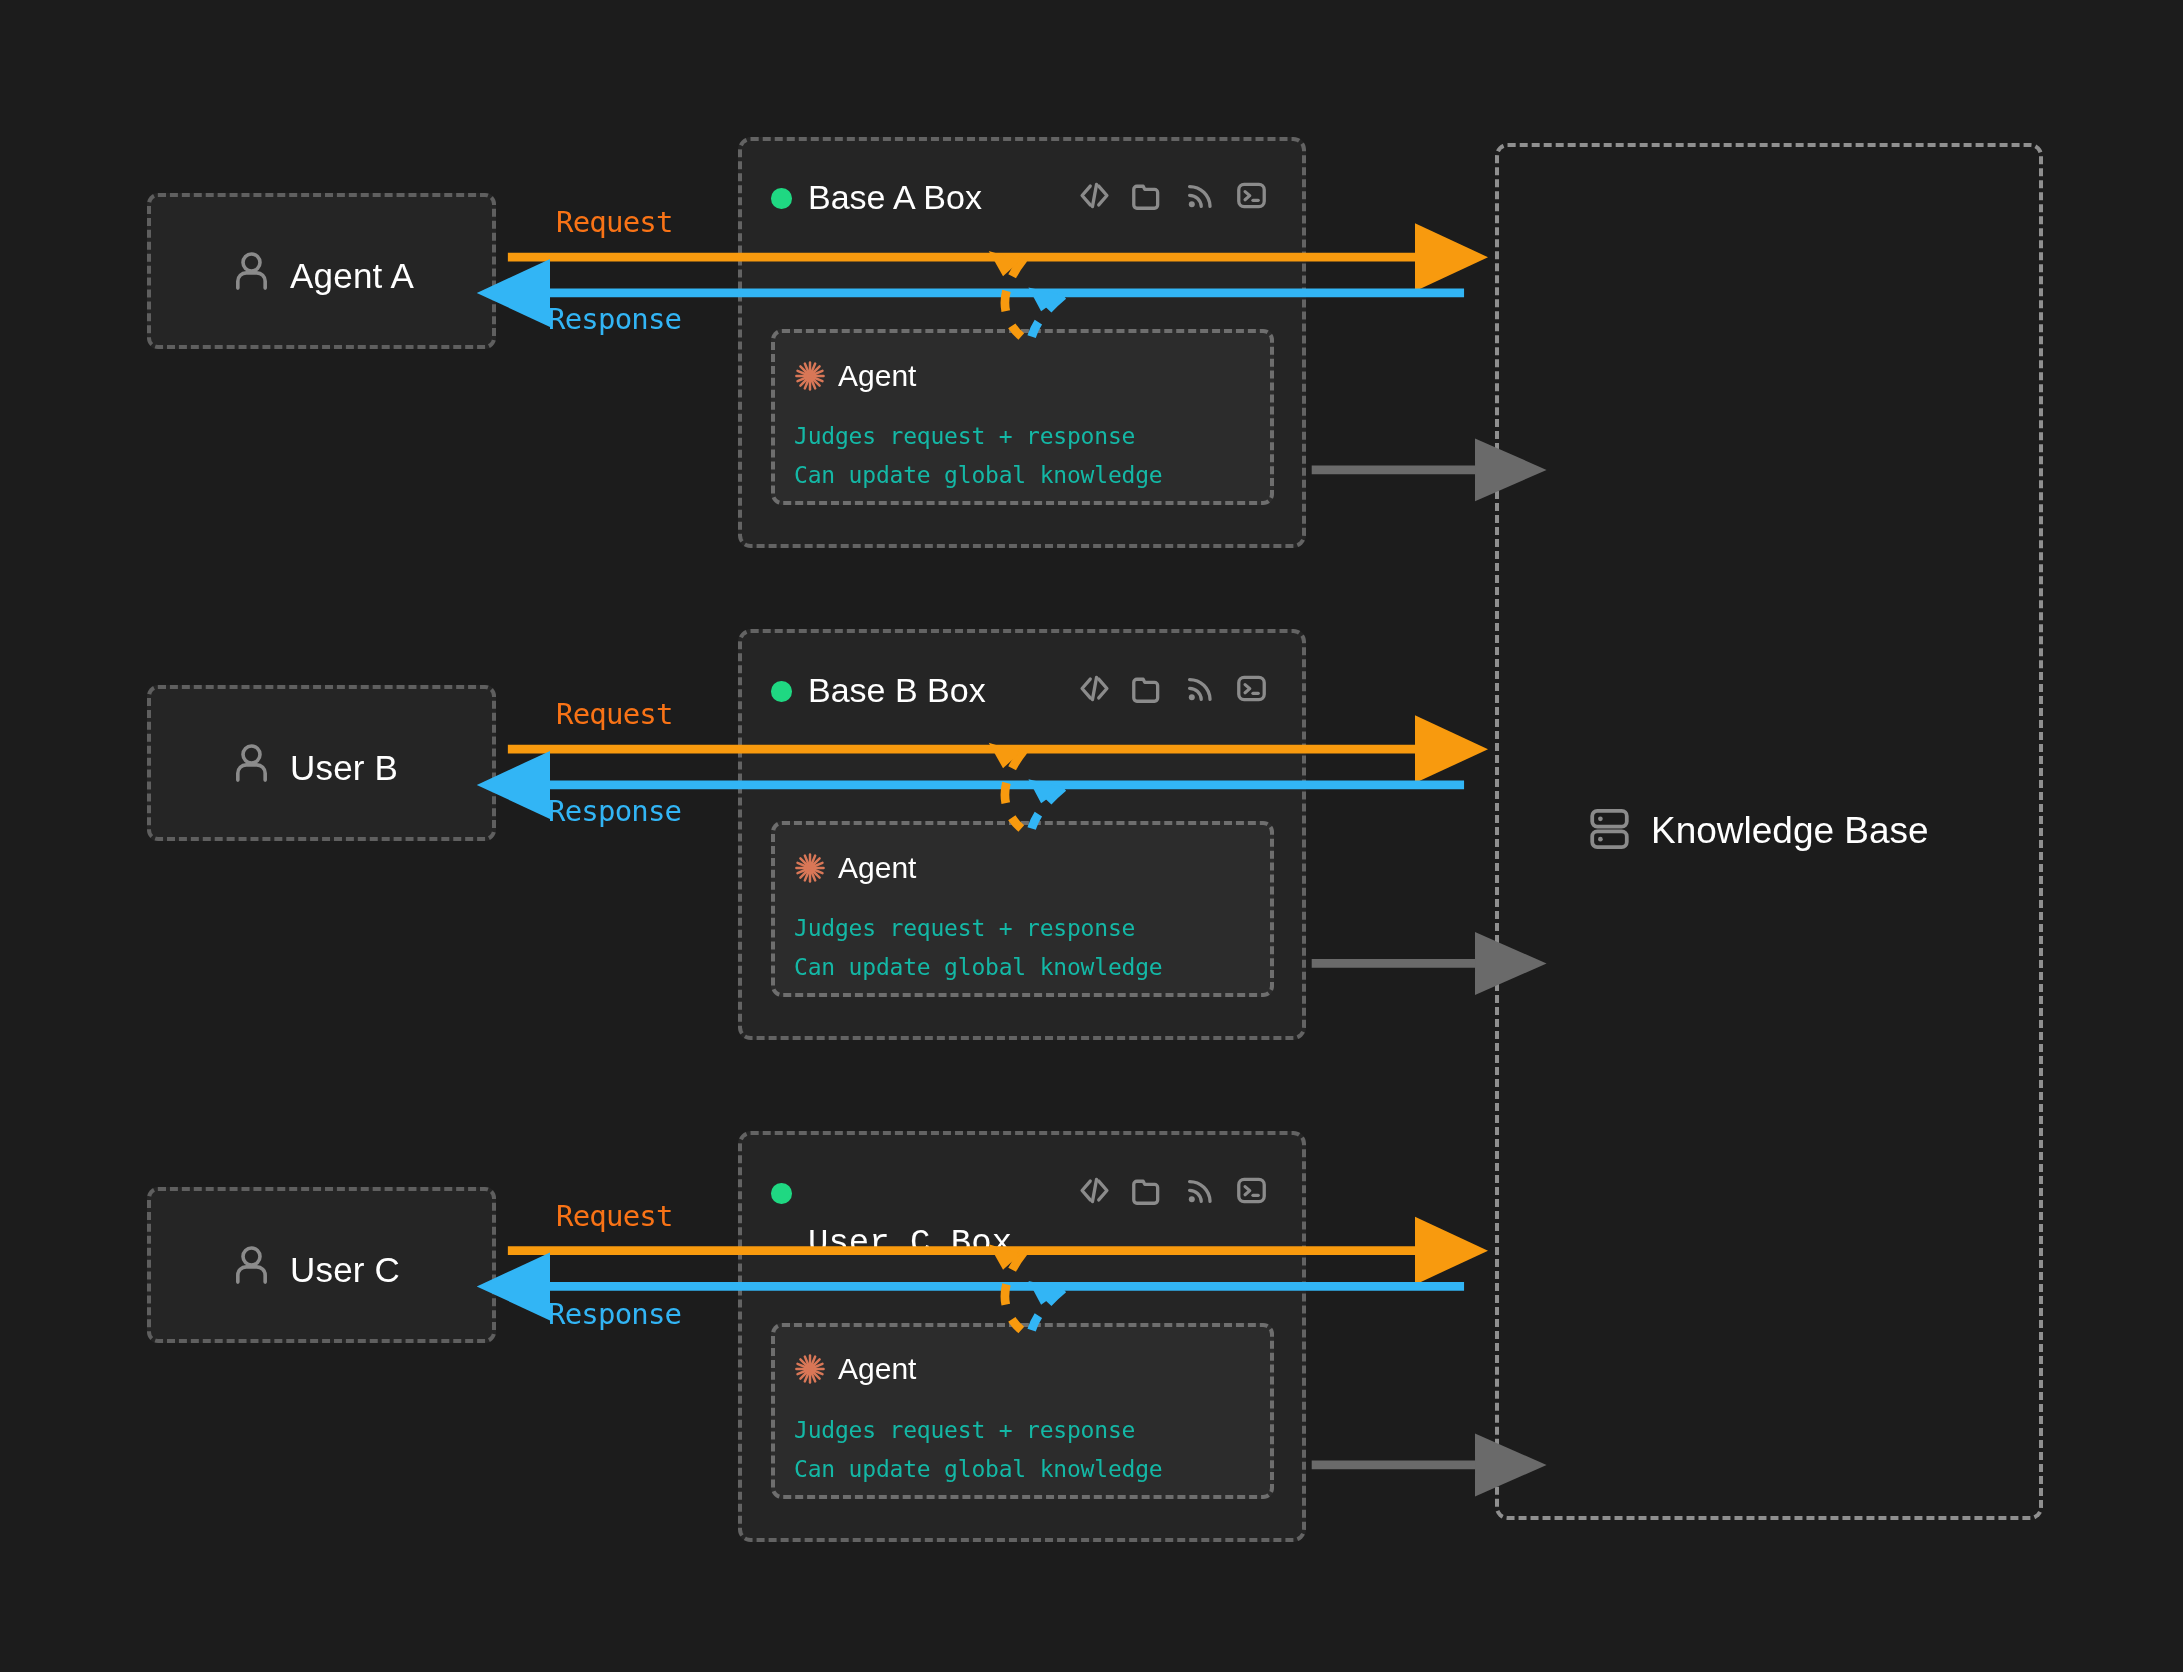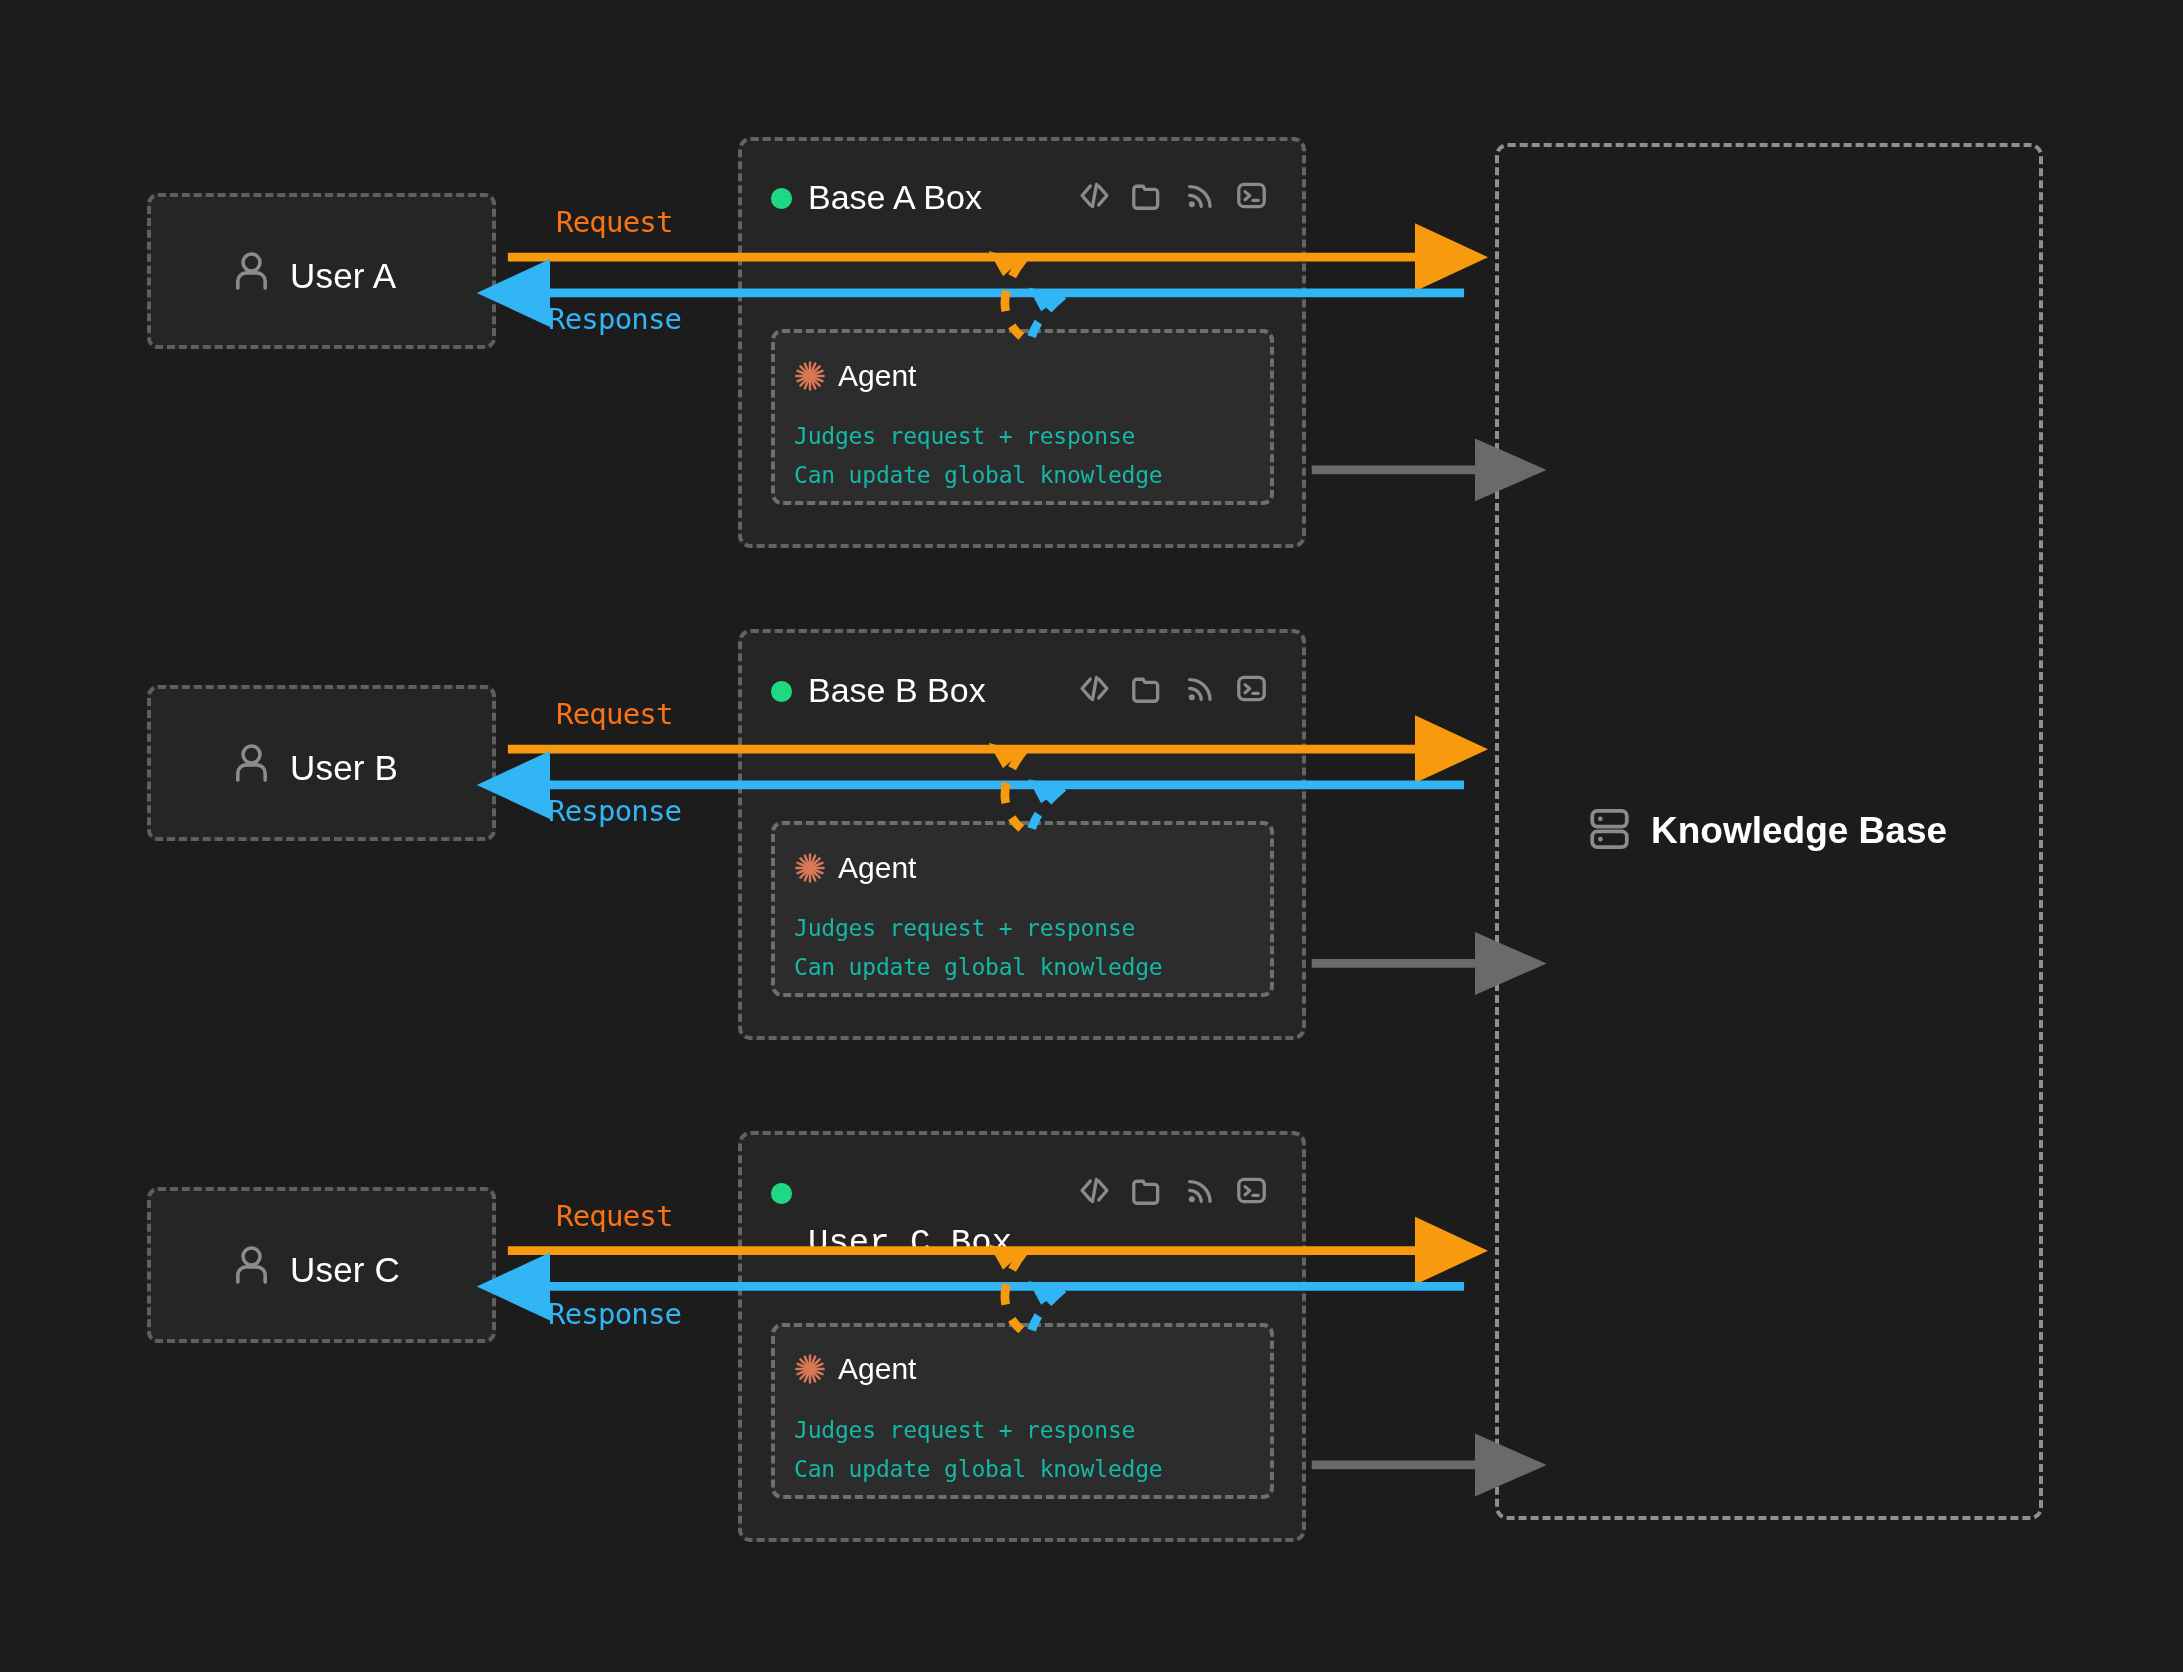--- a/index.html
+++ b/index.html
@@ -22,21 +22,21 @@
             background:#2c2c2c;box-sizing:border-box;}
 
   
   .user-label{position:absolute;color:#ffffff;font-size:35px;letter-spacing:0.2px;
               white-space:nowrap;}
   .box-title{position:absolute;color:#ffffff;font-size:34px;white-space:nowrap;}
   .agent-title{position:absolute;color:#ffffff;font-size:30px;white-space:nowrap;}
   .agent-line{position:absolute;color:#14b8a6;font-size:23px;white-space:nowrap;
               font-family:"DejaVu Sans Mono","Liberation Mono",monospace;
               letter-spacing:-0.2px;}
-  .kb-label{position:absolute;color:#ffffff;font-size:37px;white-space:nowrap;font-weight:bold;}
+  .kb-label{position:absolute;color:#ffffff;font-size:37px;white-space:nowrap;}
 
   .lbl-req{position:absolute;color:#f97316;font-size:29px;white-space:nowrap;
            font-family:"DejaVu Sans Mono","Liberation Mono",monospace;
            letter-spacing:-0.8px;}
   .lbl-res{position:absolute;color:#32b5f5;font-size:29px;white-space:nowrap;
            font-family:"DejaVu Sans Mono","Liberation Mono",monospace;
            letter-spacing:-0.8px;}
 
   
   .dot{position:absolute;width:20.6px;height:20.6px;border-radius:50%;
@@ -64,21 +64,21 @@
   </span>
   <span class="kb-label" style="left:1651px;top:810px;">Knowledge Base</span>
 
   <div class="dnode" style="left:147px;top:193px;width:349px;height:156px;"></div>
   <span class="icon" style="left:235px;top:251px;">
     <svg width="33" height="38" viewBox="0 0 21 24">
       <circle cx="10.5" cy="7.2" r="5.4" fill="none" stroke="#8b8b8b" stroke-width="2.3"></circle>
       <path d="M1.8 23.5 V19.2 a5.4 5.4 0 0 1 5.4-5.4 h6.6 a5.4 5.4 0 0 1 5.4 5.4 V23.5" fill="none" stroke="#8b8b8b" stroke-width="2.3" stroke-linecap="round"></path>
     </svg>
   </span>
-  <span class="user-label" style="left:290px;top:256px;">User A</span>
+  <span class="user-label" style="left:290px;top:256px;">Agent A</span>
 
   <div class="userbox" style="left:738px;top:137px;width:568px;height:411px;"></div>
   <span class="dot" style="left:771px;top:188px;"></span>
   <span class="box-title" style="left:808px;top:178px;">Base A Box</span>
 
   <span class="icon" style="left:1078px;top:179px;">
     <svg width="33" height="33" viewBox="0 0 21 21">
       <path d="M7.8 4.5 L2.6 10.5 L7.8 16.5" fill="none" stroke="#8b8b8b" stroke-width="2.1" stroke-linecap="round" stroke-linejoin="round"></path>
       <path d="M13.2 4.5 L18.4 10.5 L13.2 16.5" fill="none" stroke="#8b8b8b" stroke-width="2.1" stroke-linecap="round" stroke-linejoin="round"></path>
       <path d="M11.8 3.4 L9.2 17.6" fill="none" stroke="#8b8b8b" stroke-width="2.1" stroke-linecap="round"></path>

